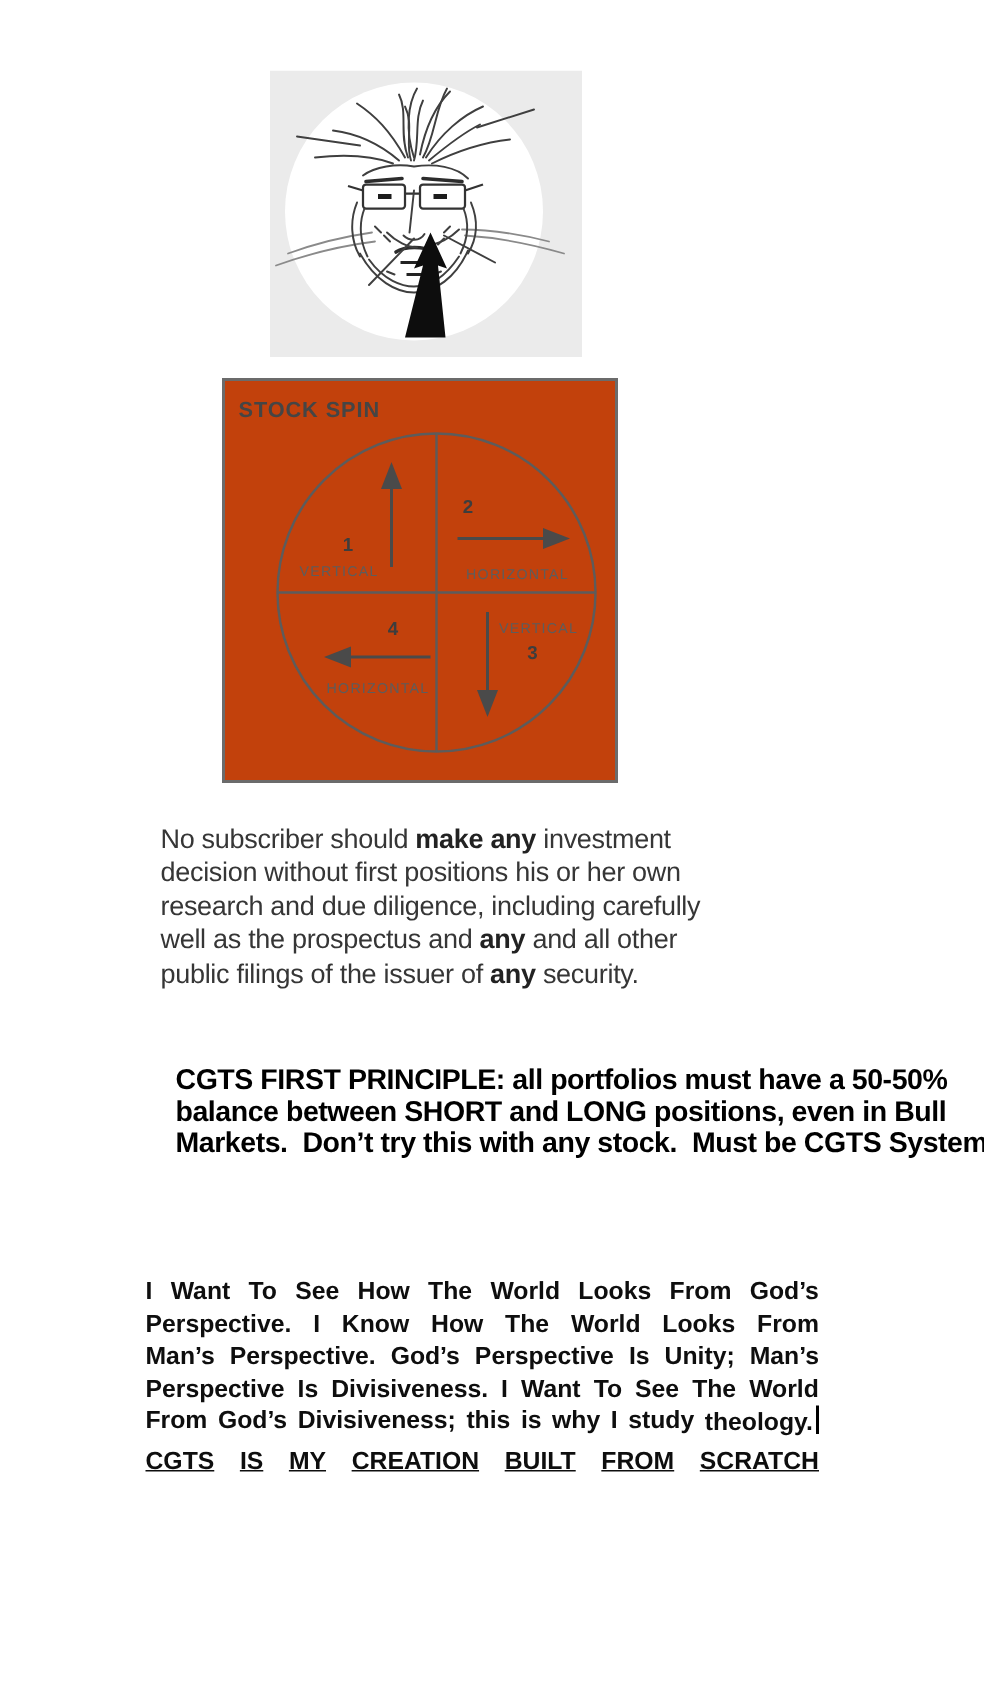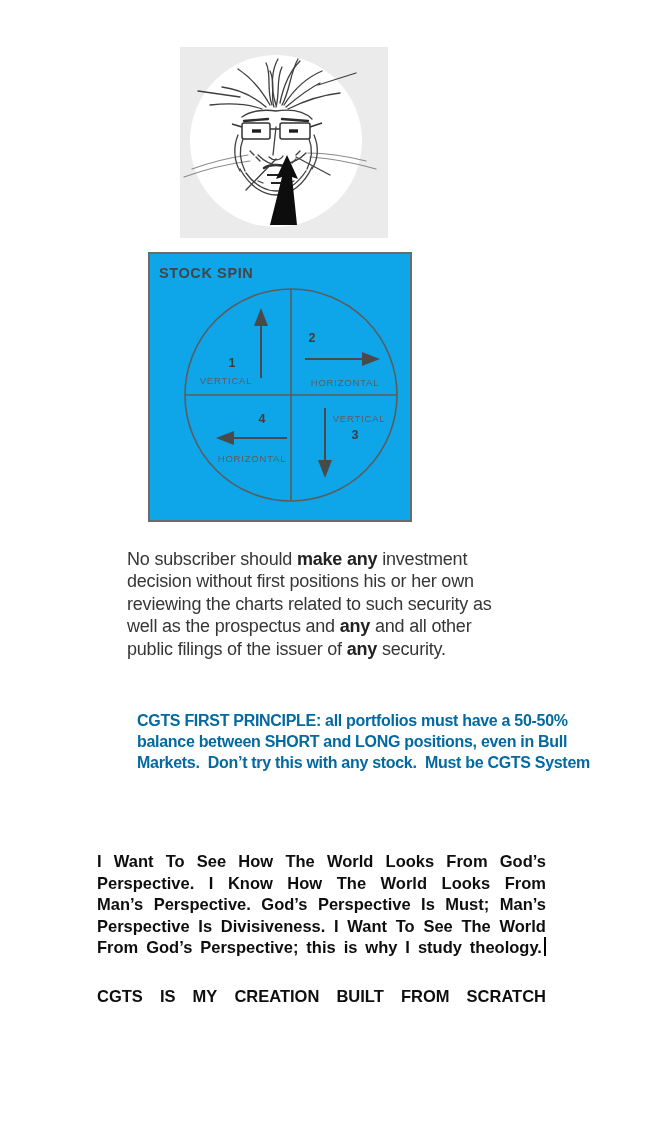--- a/index.html
+++ b/index.html
@@ -8,44 +8,44 @@
     font-family:"Liberation Sans",sans-serif;overflow:hidden;
   }
   .abs{position:absolute;}
 
   
   .portrait{left:180px;top:47px;width:208px;height:191px;}
 
   
   .spin-box{
     left:148px;top:252px;width:264px;height:270px;box-sizing:border-box;
-    border:2px solid #6b6b6b;background:#0ea5e9;
+    border:2px solid #6b6b6b;background:#c2410c;
   }
 
   
   .disclaimer{
     left:107px;top:548px;width:420px;
     font-size:18px;line-height:22.4px;color:#363636;letter-spacing:-0.2px;
   }
-  .lline{white-space:pre;margin-left:20px;}
+  .lline{white-space:pre;}
   .bseg{font-weight:bold;color:#222;}
 
   
   .principle{
     left:117px;top:711px;width:470px;
-    font-size:16px;line-height:20.8px;font-weight:bold;color:#0369a1;letter-spacing:-0.3px;
+    font-size:19px;line-height:20.8px;font-weight:bold;color:#000000;letter-spacing:-0.3px;
   }
 
   
   .jpara{
     left:97px;width:449px;font-weight:bold;color:#0e0e0e;
     font-size:16.5px;line-height:21.6px;
   }
   .theology{top:851px;}
-  .creation{top:986px;}
+  .creation{top:964px;text-decoration:underline;}
   .jline{display:flex;justify-content:space-between;}
   .jline span{white-space:pre;}
   .pline{white-space:pre;}
   .caret{
     display:inline-block;width:2px;height:19px;background:#000;
     margin-left:2px;vertical-align:-3px;
   }
 
   
   .spin-title{font-family:"Liberation Sans",sans-serif;font-size:14.5px;font-weight:bold;fill:#454545;letter-spacing:0.6px;}
@@ -165,21 +165,21 @@
       <polygon class="arrowhead" points="84,177 84,191 66,184"></polygon>
     </g>
     <text class="q-num" x="112" y="169">4</text>
     <text class="q-label" x="102" y="208">HORIZONTAL</text>
   </svg>
 </div>
 
 <div class="abs disclaimer">
     <div class="lline"><span>No subscriber should </span><span class="bseg">make any</span><span> investment</span></div>
     <div class="lline"><span>decision without first positions his or her own</span></div>
-    <div class="lline"><span>reviewing the charts related to such security as</span></div>
+    <div class="lline"><span>research and due diligence, including carefully</span></div>
     <div class="lline"><span>well as the prospectus and </span><span class="bseg">any</span><span> and all other</span></div>
     <div class="lline"><span>public filings of the issuer of </span><span class="bseg">any</span><span> security.</span></div>
   </div>
 
 <div class="abs principle">
     <div class="lline"><span>CGTS FIRST PRINCIPLE: all portfolios must have a 50-50%</span></div>
     <div class="lline"><span>balance between SHORT and LONG positions, even in Bull</span></div>
     <div class="lline"><span>Markets.  Don’t try this with any stock.  Must be CGTS System</span></div>
   </div>
 
@@ -205,38 +205,38 @@
       <span>World</span>
       <span>Looks</span>
       <span>From</span>
     </div>
     <div class="jline">
       <span>Man’s</span>
       <span>Perspective.</span>
       <span>God’s</span>
       <span>Perspective</span>
       <span>Is</span>
-      <span>Must;</span>
+      <span>Unity;</span>
       <span>Man’s</span>
     </div>
     <div class="jline">
       <span>Perspective</span>
       <span>Is</span>
       <span>Divisiveness.</span>
       <span>I</span>
       <span>Want</span>
       <span>To</span>
       <span>See</span>
       <span>The</span>
       <span>World</span>
     </div>
     <div class="jline">
       <span>From</span>
       <span>God’s</span>
-      <span>Perspective;</span>
+      <span>Divisiveness;</span>
       <span>this</span>
       <span>is</span>
       <span>why</span>
       <span>I</span>
       <span>study</span>
       <span>theology.<span class="caret"></span></span>
     </div>
   </div>
 
 <div class="abs jpara creation">

